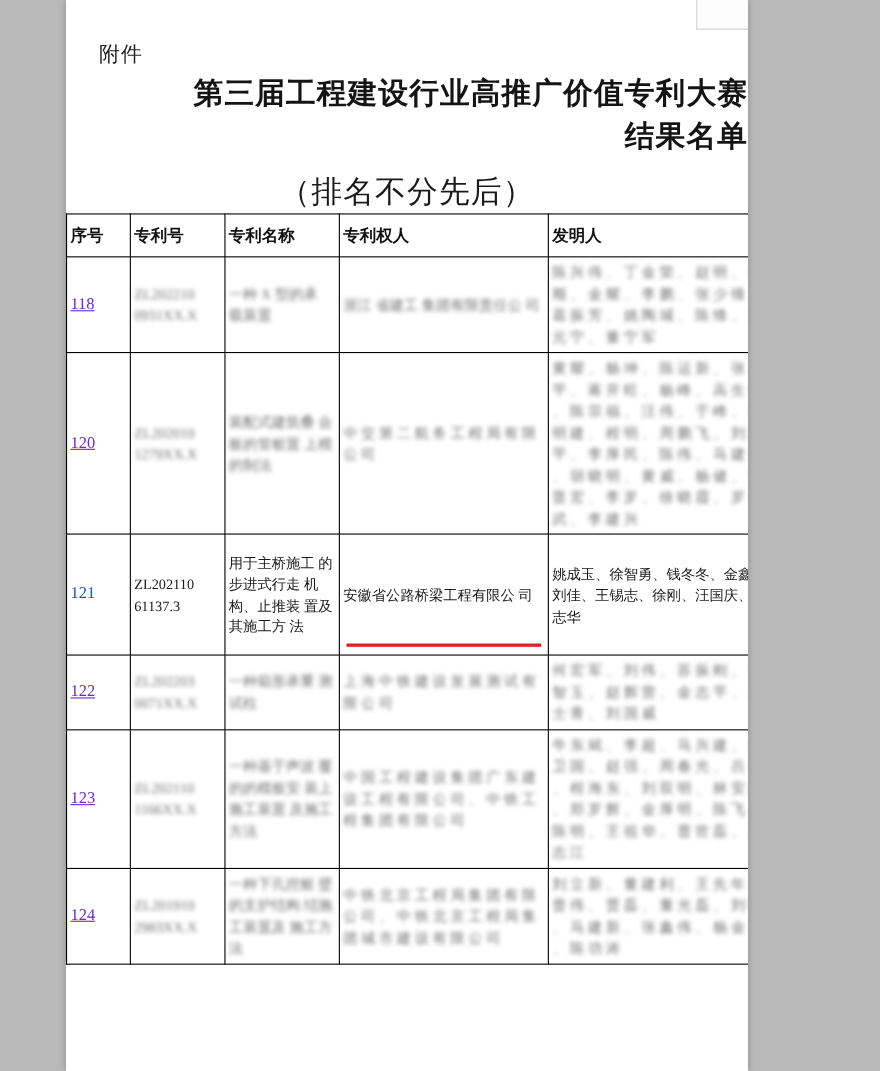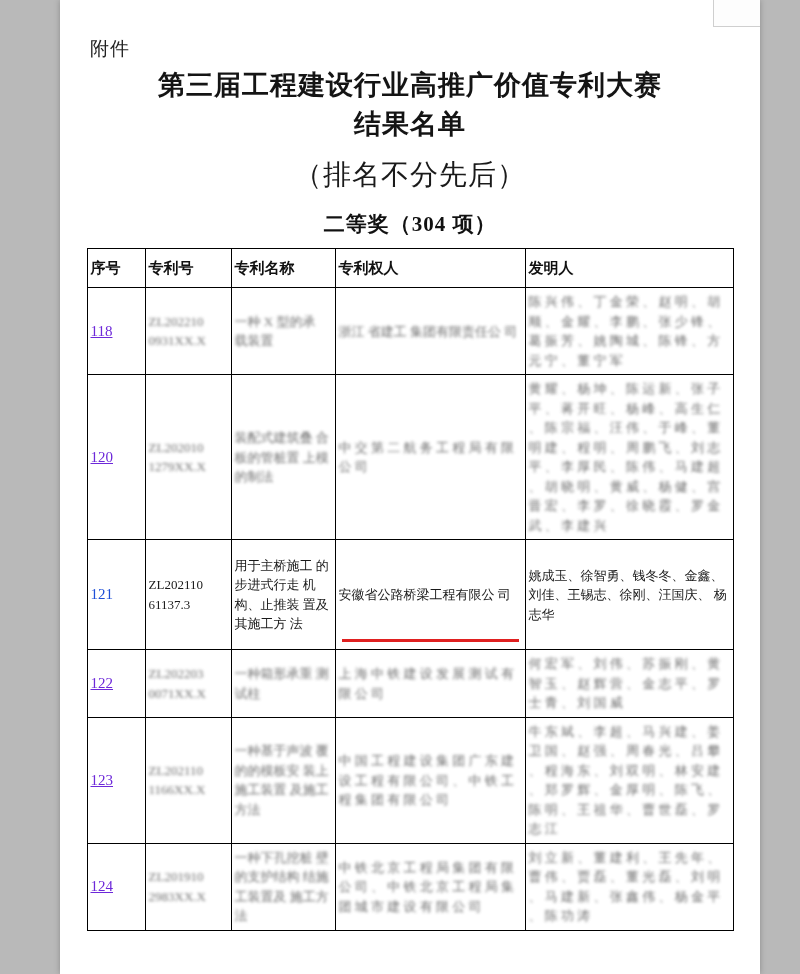--- a/index.html
+++ b/index.html
@@ -10,21 +10,21 @@
   body {
     width: 800px;
     height: 974px;
     overflow: hidden;
     font-family: "Liberation Serif", serif;
   }
   .page {
     position: absolute;
     left: 60px;
     top: 0;
-    width: 700px;
+    width: 620px;
     height: 974px;
     background: #ffffff;
     box-shadow: 0 0 6px rgba(0,0,0,0.25);
     overflow: hidden;
   }
   
   .corner-mark {
     position: absolute;
     right: 0;
     top: 0;
@@ -38,21 +38,21 @@
     position: absolute;
     left: 30px;
     top: 36px;
     font-size: 19px;
     color: #222;
     letter-spacing: 1px;
   }
   .doc-title {
     margin: 0;
     padding-top: 66px;
-    text-align: center;
+    text-align: right;
     font-size: 27px;
     font-weight: bold;
     line-height: 1.45;
     color: #141414;
     letter-spacing: 1px;
   }
   .doc-title .line2 {
     display: block;
   }
   .subtitle {
@@ -139,21 +139,20 @@
 
   <div class="attachment-label">附件</div>
 
   <h1 class="doc-title">
     <span>第三届工程建设行业高推广价值专利大赛</span>
     <span class="line2">结果名单</span>
   </h1>
 
   <div class="subtitle">（排名不分先后）</div>
 
-  <div class="award-line">二等奖（304 项）</div>
 
   <table class="result-table">
     <colgroup>
       <col class="c-no">
       <col class="c-pid">
       <col class="c-name">
       <col class="c-owner">
       <col class="c-inv">
     </colgroup>
     <thead>

